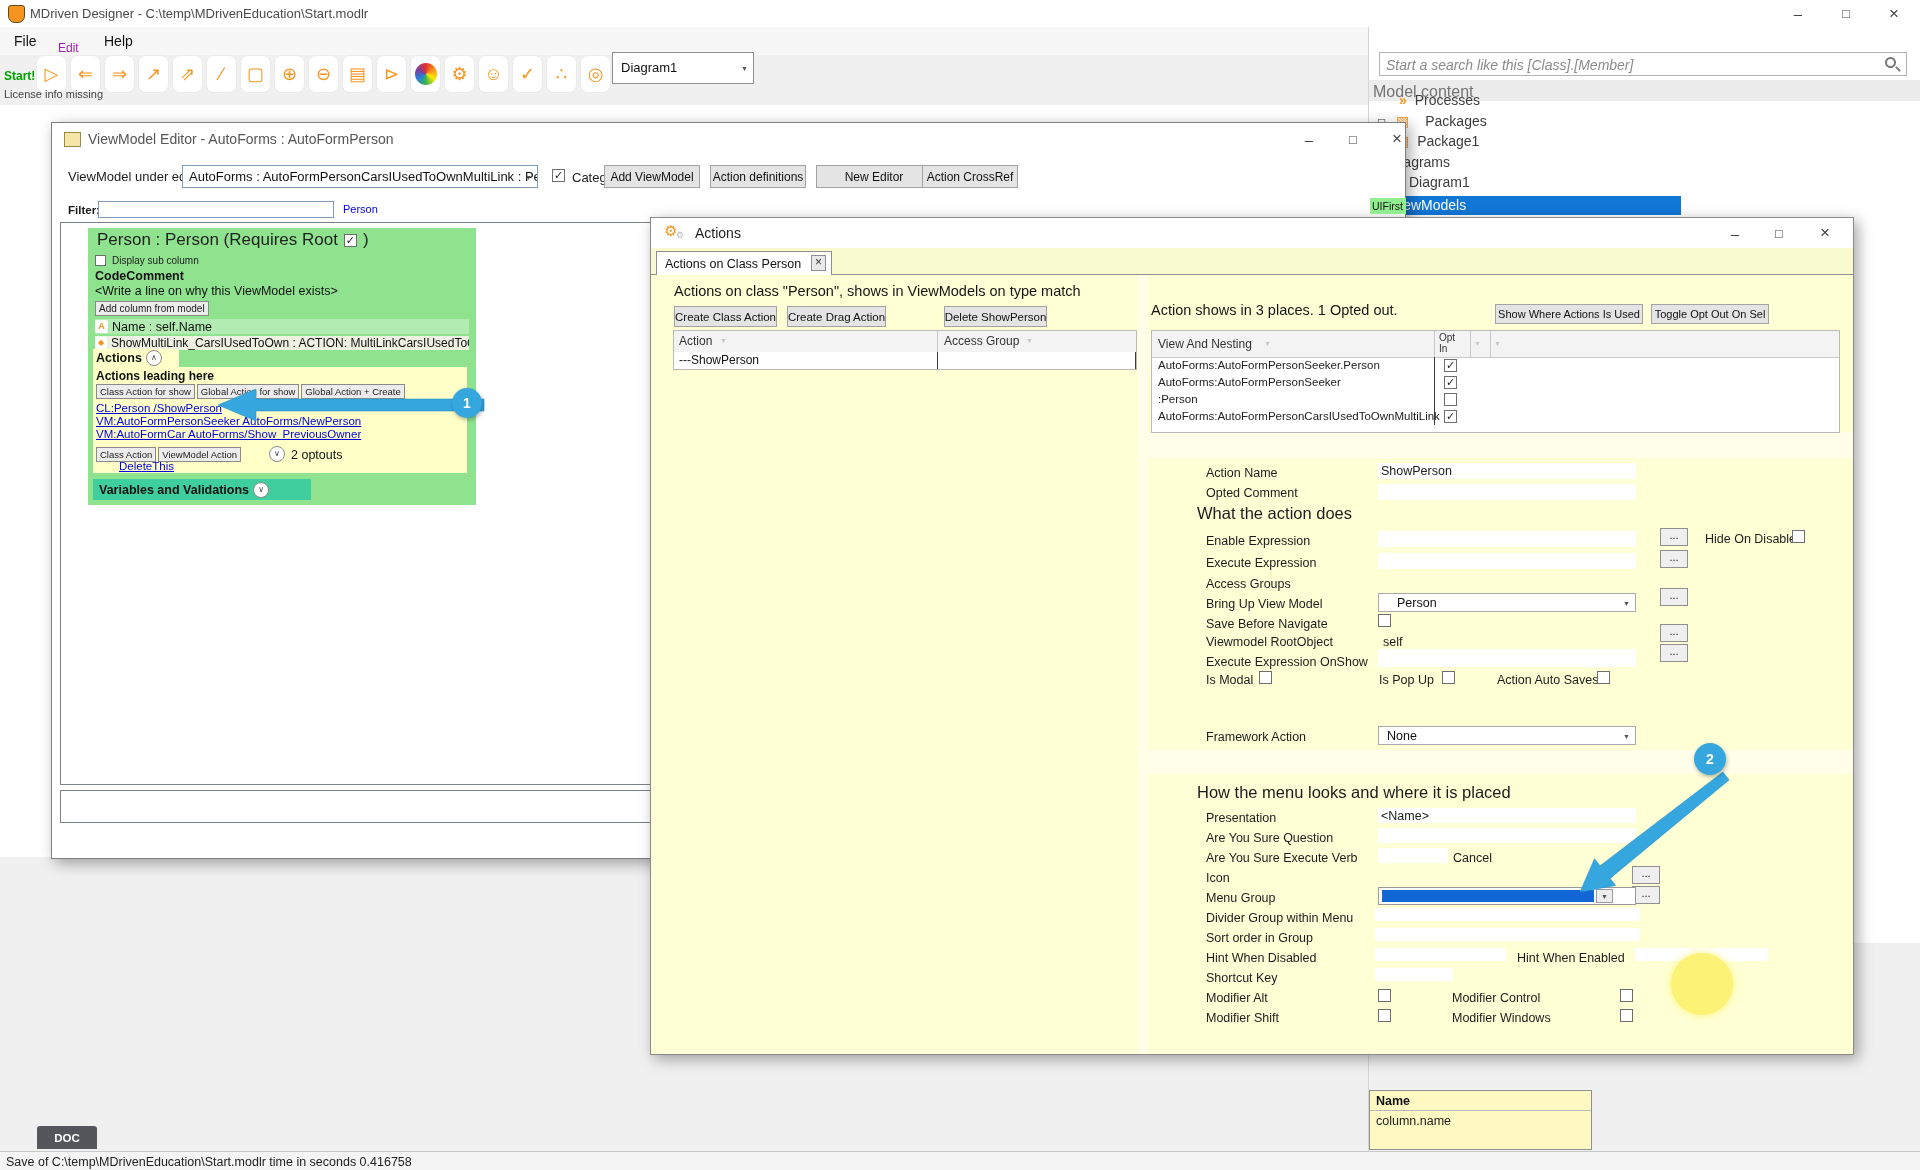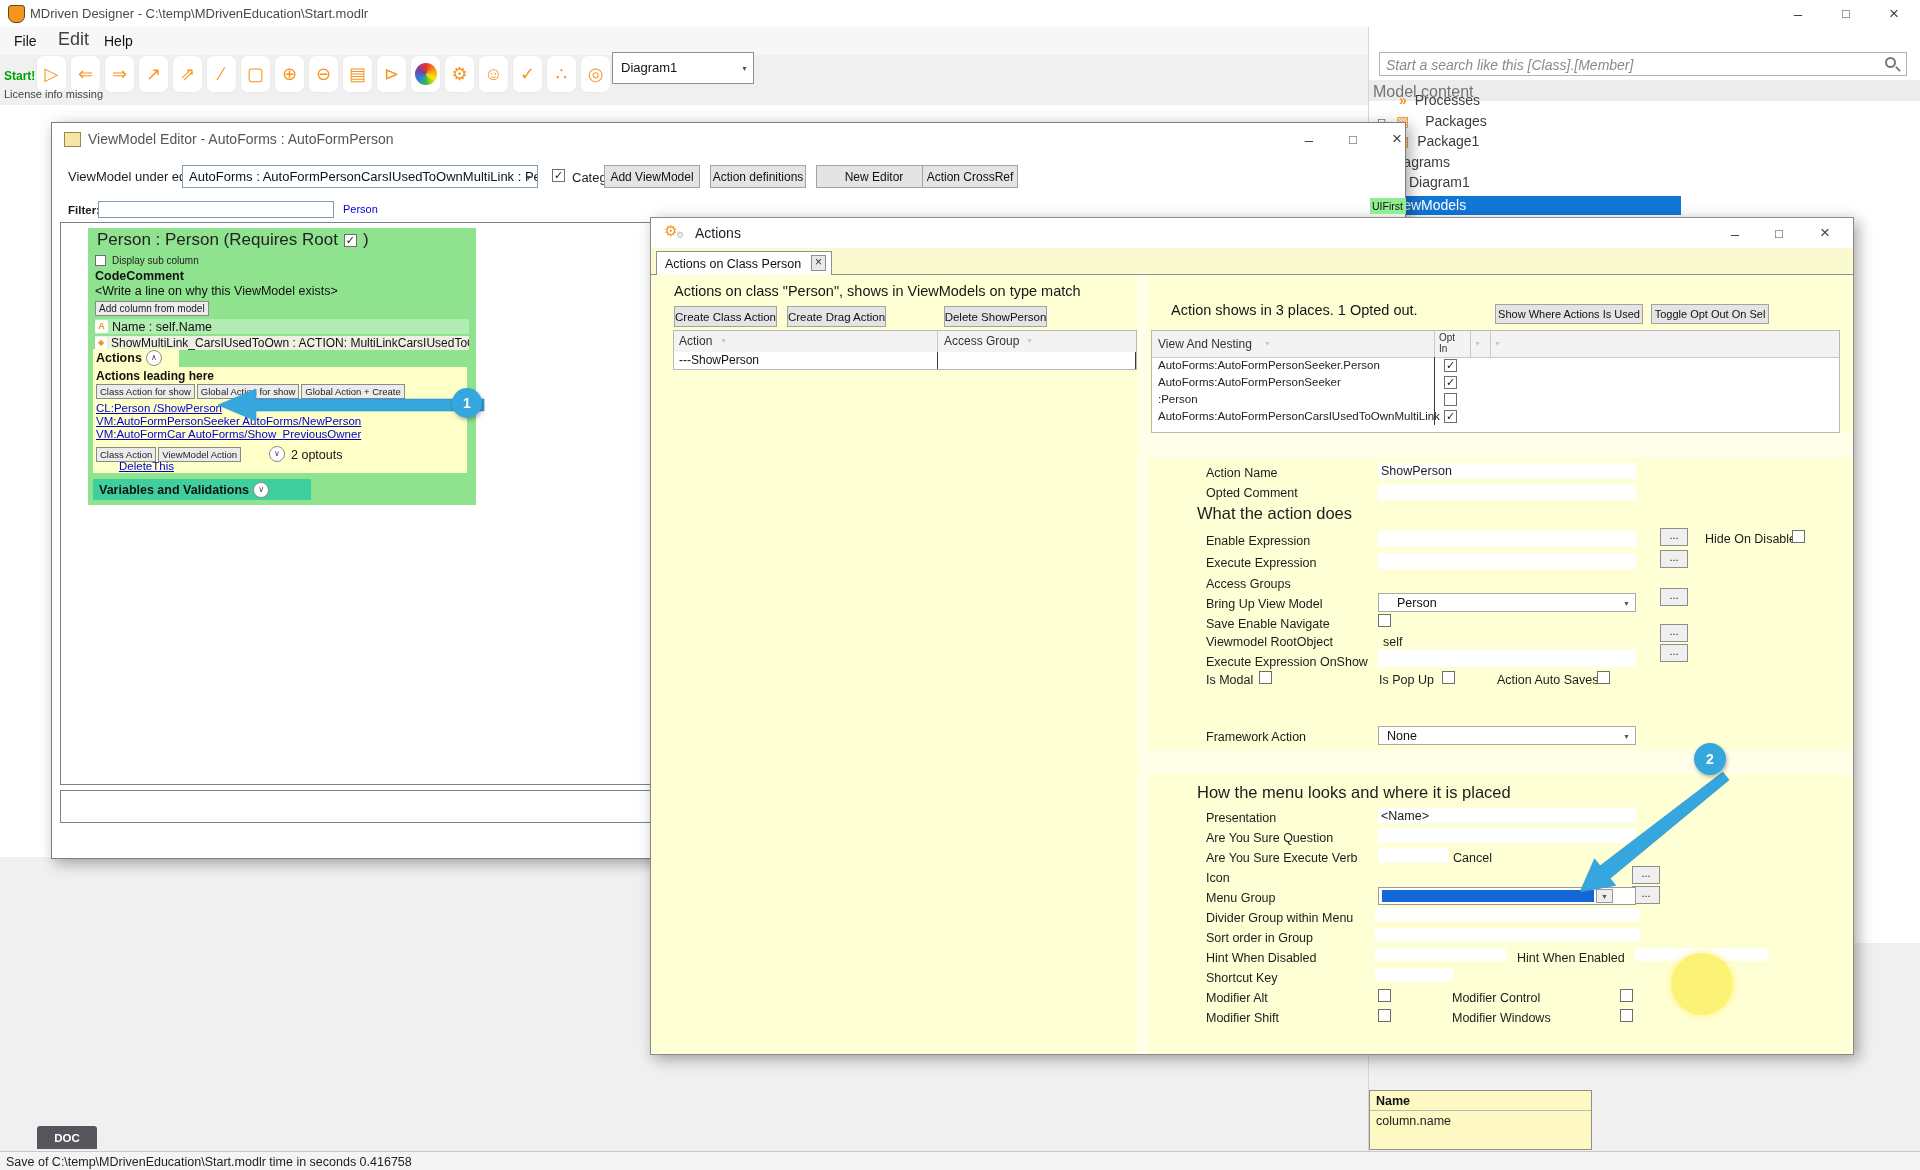--- a/index.html
+++ b/index.html
@@ -50,21 +50,21 @@
 
 <div class="abs" style="left:0;top:0;width:1920px;height:27px;background:#fff;border-bottom:1px solid #e3e3e3">
   <div class="abs" style="left:8px;top:5px;width:15px;height:16px;background:#f7941e;border:1px solid #5a4a20;border-radius:3px 3px 7px 7px"></div>
   <div class="abs" style="left:30px;top:6px;font-size:13px;color:#4a4a4a;white-space:nowrap">MDriven Designer - C:\temp\MDrivenEducation\Start.modlr</div>
   <div class="wc min" style="left:1776px"></div>
   <div class="wc max" style="left:1824px"></div>
   <div class="wc close" style="left:1872px"></div>
 </div>
 <div class="abs" style="left:0;top:27px;width:1368px;height:28px;background:#f7f7f7">
   <div class="abs" style="left:14px;top:6px;font-size:14px;color:#111">File</div>
-  <div class="abs" style="left:58px;top:2px;font-size:18px;color:#404040">Edit</div>
+  <div class="abs" style="left:58px;top:14px;font-size:12px;color:#a21caf">Edit</div>
   <div class="abs" style="left:104px;top:6px;font-size:14px;color:#111">Help</div>
 </div>
 <div class="abs" style="left:0;top:55px;width:1368px;height:50px;background:#f0f0f0;border-bottom:1px solid #dcdcdc">
   <div class="abs" style="left:4px;top:14px;font-size:12px;font-weight:bold;color:#00a300">Start!</div>
 </div>
 
 <div class="tbtn" style="left:36px">
     <span>▷</span>
   </div>
 <div class="tbtn" style="left:70px">
@@ -288,21 +288,21 @@
       <span style="position:absolute;left:5px;top:1px;font-size:12px;color:#111">---ShowPerson</span>
       <div class="abs" style="left:263px;top:0;width:1px;height:17px;background:#3a3a3a"></div>
       <div class="abs" style="left:461px;top:0;width:1px;height:17px;background:#3a3a3a"></div>
     </div>
   </div>
 
   <div class="band" style="left:487px;top:57px;width:10px;height:779px"></div>
   <div class="band" style="left:497px;top:214px;width:705px;height:26px"></div>
   <div class="band" style="left:497px;top:532px;width:705px;height:24px"></div>
 
-  <div class="flbl" style="left:520px;top:84px;font-size:14.5px;color:#151515">Action shows in 3 places. 1 Opted out.</div>
+  <div class="flbl" style="left:500px;top:84px;font-size:14.5px;color:#151515">Action shows in 3 places. 1 Opted out.</div>
   <div class="btn" style="position:absolute;left:844px;top:86px;width:148px;height:20px;font-size:11px">
       <span>Show Where Actions Is Used</span>
     </div>
   <div class="btn" style="position:absolute;left:1000px;top:86px;width:118px;height:20px;font-size:11px">
       <span>Toggle Opt Out On Sel</span>
     </div>
 
   <div class="abs" style="left:500px;top:112px;width:689px;height:103px;border:1px solid #b9b9b9;box-sizing:border-box;background:#fff">
     <div class="abs" style="left:0;top:0;width:687px;height:26px;background:#f3f3f3;border-bottom:1px solid #c9c9c9">
       <span style="position:absolute;left:6px;top:6px;font-size:12px;color:#333">View And Nesting</span>
@@ -346,21 +346,21 @@
   <span class="cb" style="position:absolute;left:1141px;top:312px"></span>
   <div class="flbl" style="left:555px;top:338px">Execute Expression</div>
   <div class="finp" style="left:727px;top:335px;width:258px;height:16px"></div>
   <div class="dots" style="left:1009px;top:332px">...</div>
   <div class="flbl" style="left:555px;top:359px">Access Groups</div>
   <div class="flbl" style="left:555px;top:379px">Bring Up View Model</div>
   <div class="combo" style="left:727px;top:375px;width:258px;height:19px;border-color:#aaa">
     <div style="padding:2px 0 0 18px;font-size:12.5px">Person</div>
   </div>
   <div class="dots" style="left:1009px;top:370px">...</div>
-  <div class="flbl" style="left:555px;top:399px">Save Enable Navigate</div>
+  <div class="flbl" style="left:555px;top:399px">Save Before Navigate</div>
   <span class="cb" style="position:absolute;left:727px;top:396px"></span>
   <div class="flbl" style="left:555px;top:417px">Viewmodel RootObject</div>
   <div class="flbl" style="left:732px;top:417px">self</div>
   <div class="finp" style="left:727px;top:431px;width:258px;height:12px"></div>
   <div class="dots" style="left:1009px;top:406px">...</div>
   <div class="dots" style="left:1009px;top:426px">...</div>
   <div class="flbl" style="left:555px;top:437px">Execute Expression OnShow</div>
   <div class="finp" style="left:727px;top:434px;width:258px;height:15px"></div>
   <div class="flbl" style="left:555px;top:455px">Is Modal</div>
   <span class="cb" style="position:absolute;left:608px;top:453px"></span>

